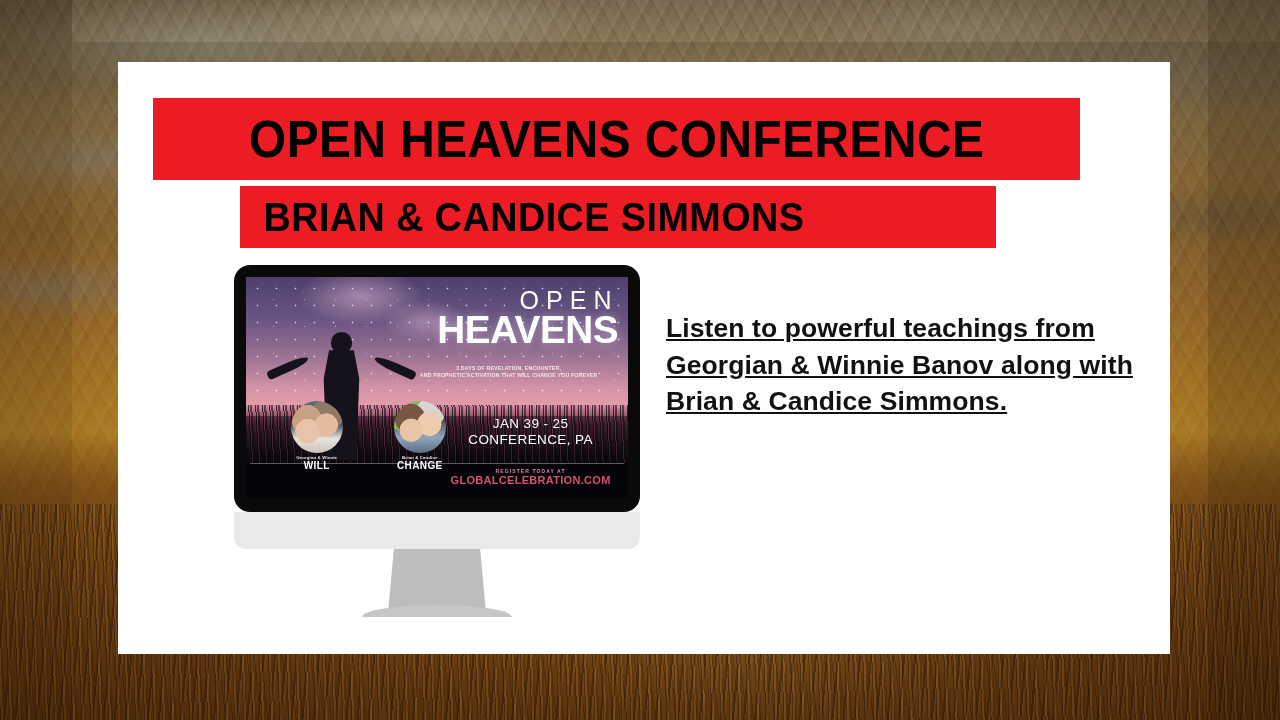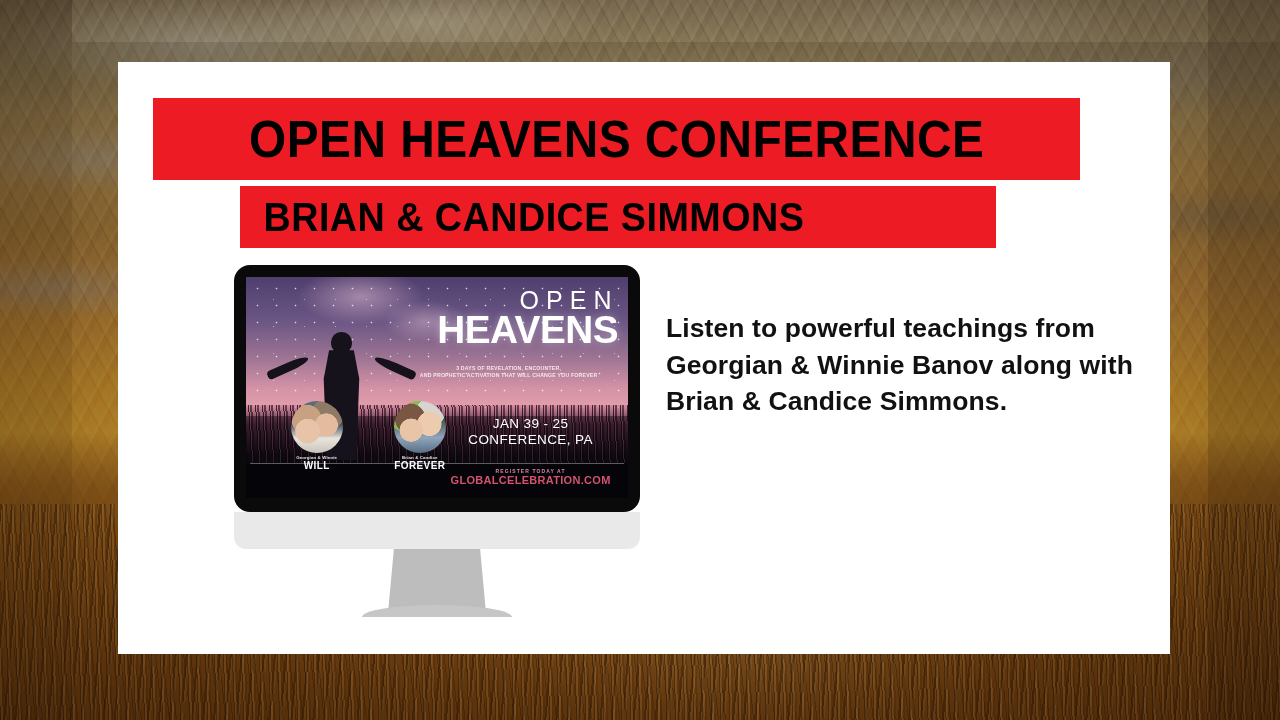--- a/index.html
+++ b/index.html
@@ -252,21 +252,21 @@
     margin-top:3px; line-height:1;
   }
   .speaker-name {
     color:#fff; font-size:10px; font-weight:600; letter-spacing:.4px; line-height:1.1;
   }
 
   
   #body-copy {
     position:absolute; left:548px; top:248px; width:468px;
     font-size:26.5px; line-height:1.38; color:#111111;
-    font-weight:600; letter-spacing:.1px;
+    font-weight:600; letter-spacing:.1px;text-decoration:underline;
   }
 </style>
 </head>
 <body>
 
 <div id="bg">
   <div class="bg-layer bg-sky"></div>
   <div class="bg-layer bg-clouds"></div>
   <div class="bg-layer bg-brush"></div>
   <div class="bg-layer bg-glow"></div>
@@ -328,21 +328,21 @@
 
           <div class="speaker" id="speaker-banov">
             <div class="speaker-photo" id="photo-banov"></div>
             <div class="speaker-sub">Georgian &amp; Winnie</div>
             <div class="speaker-name">WILL</div>
           </div>
 
           <div class="speaker" id="speaker-simmons">
             <div class="speaker-photo" id="photo-simmons"></div>
             <div class="speaker-sub">Brian &amp; Candice</div>
-            <div class="speaker-name">FOREVER</div>
+            <div class="speaker-name">CHANGE</div>
           </div>
         </div>
 
       </div>
     </div>
 
     <div id="monitor-chin"></div>
     <div id="monitor-neck"></div>
     <div id="monitor-base"></div>
   </div>

